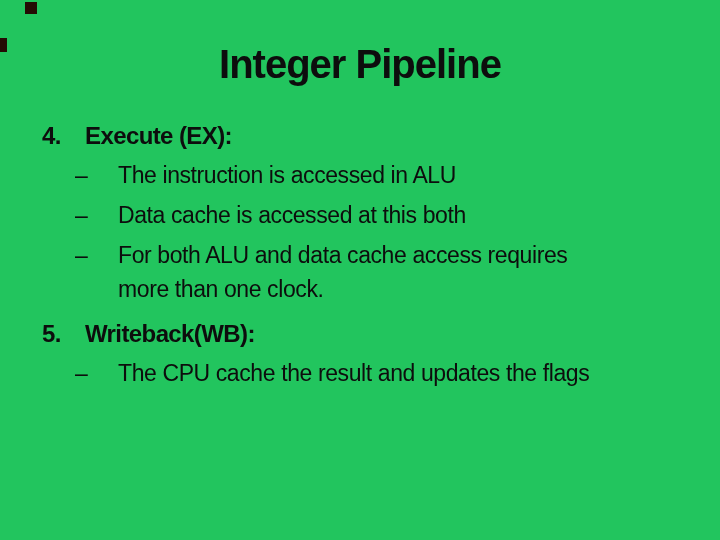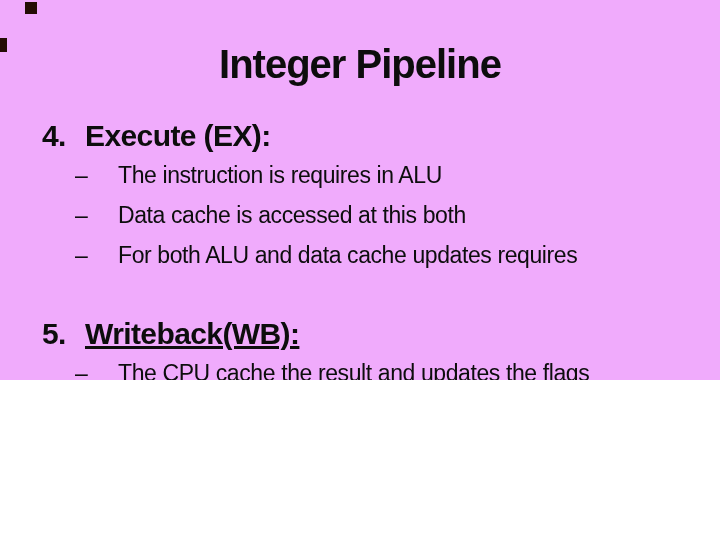--- a/index.html
+++ b/index.html
@@ -3,22 +3,22 @@
 <meta charset="utf-8">
 <style>
   html, body {
     margin: 0;
     padding: 0;
     background: #ffffff;
   }
   .slide {
     position: relative;
     width: 720px;
-    height: 380px;
-    background: #f0abfc;
+    height: 540px;
+    background: #22c55e;
     overflow: hidden;
     font-family: "Liberation Sans", "DejaVu Sans", sans-serif;
     color: #0d0d0d;
   }
   .deco {
     position: absolute;
     background: #240c04;
   }
   .deco-top {
     left: 25px;
@@ -41,28 +41,28 @@
     text-align: center;
     font-size: 40px;
     line-height: 48px;
     font-weight: 700;
     letter-spacing: -1px;
     color: #0d0d0d;
   }
   .heading {
     position: absolute;
     left: 42px;
-    font-size: 30px;
+    font-size: 24px;
     line-height: 40px;
     font-weight: 700;
     letter-spacing: -0.6px;
     white-space: nowrap;
   }
   .heading-4 { top: 116px; }
-  .heading-5 { top: 314px; text-decoration: underline; }
+  .heading-5 { top: 314px; }
   .heading .num {
     display: inline-block;
     width: 43px;
   }
   .bullets {
     position: absolute;
     left: 75px;
     right: 20px;
     font-size: 23px;
     line-height: 34px;
@@ -94,30 +94,31 @@
 
   <h1 class="title">Integer Pipeline</h1>
 
   <div class="heading heading-4">
     <span class="num">4.</span><span class="htext">Execute (EX):</span>
   </div>
 
   <div class="bullets bullets-4">
     <div class="bullet">
       <span class="dash">–</span>
-      <span class="btext">The instruction is requires in ALU</span>
+      <span class="btext">The instruction is accessed in ALU</span>
     </div>
     <div class="bullet">
       <span class="dash">–</span>
       <span class="btext">Data cache is accessed at this both</span>
     </div>
     <div class="bullet">
       <span class="dash">–</span>
       <span class="btext">
-        <span class="bline">For both ALU and data cache updates requires</span>
+        <span class="bline">For both ALU and data cache access requires</span>
+        <span class="bline">more than one clock.</span>
       </span>
     </div>
   </div>
 
   <div class="heading heading-5">
     <span class="num">5.</span><span class="htext">Writeback(WB):</span>
   </div>
 
   <div class="bullets bullets-5">
     <div class="bullet">

